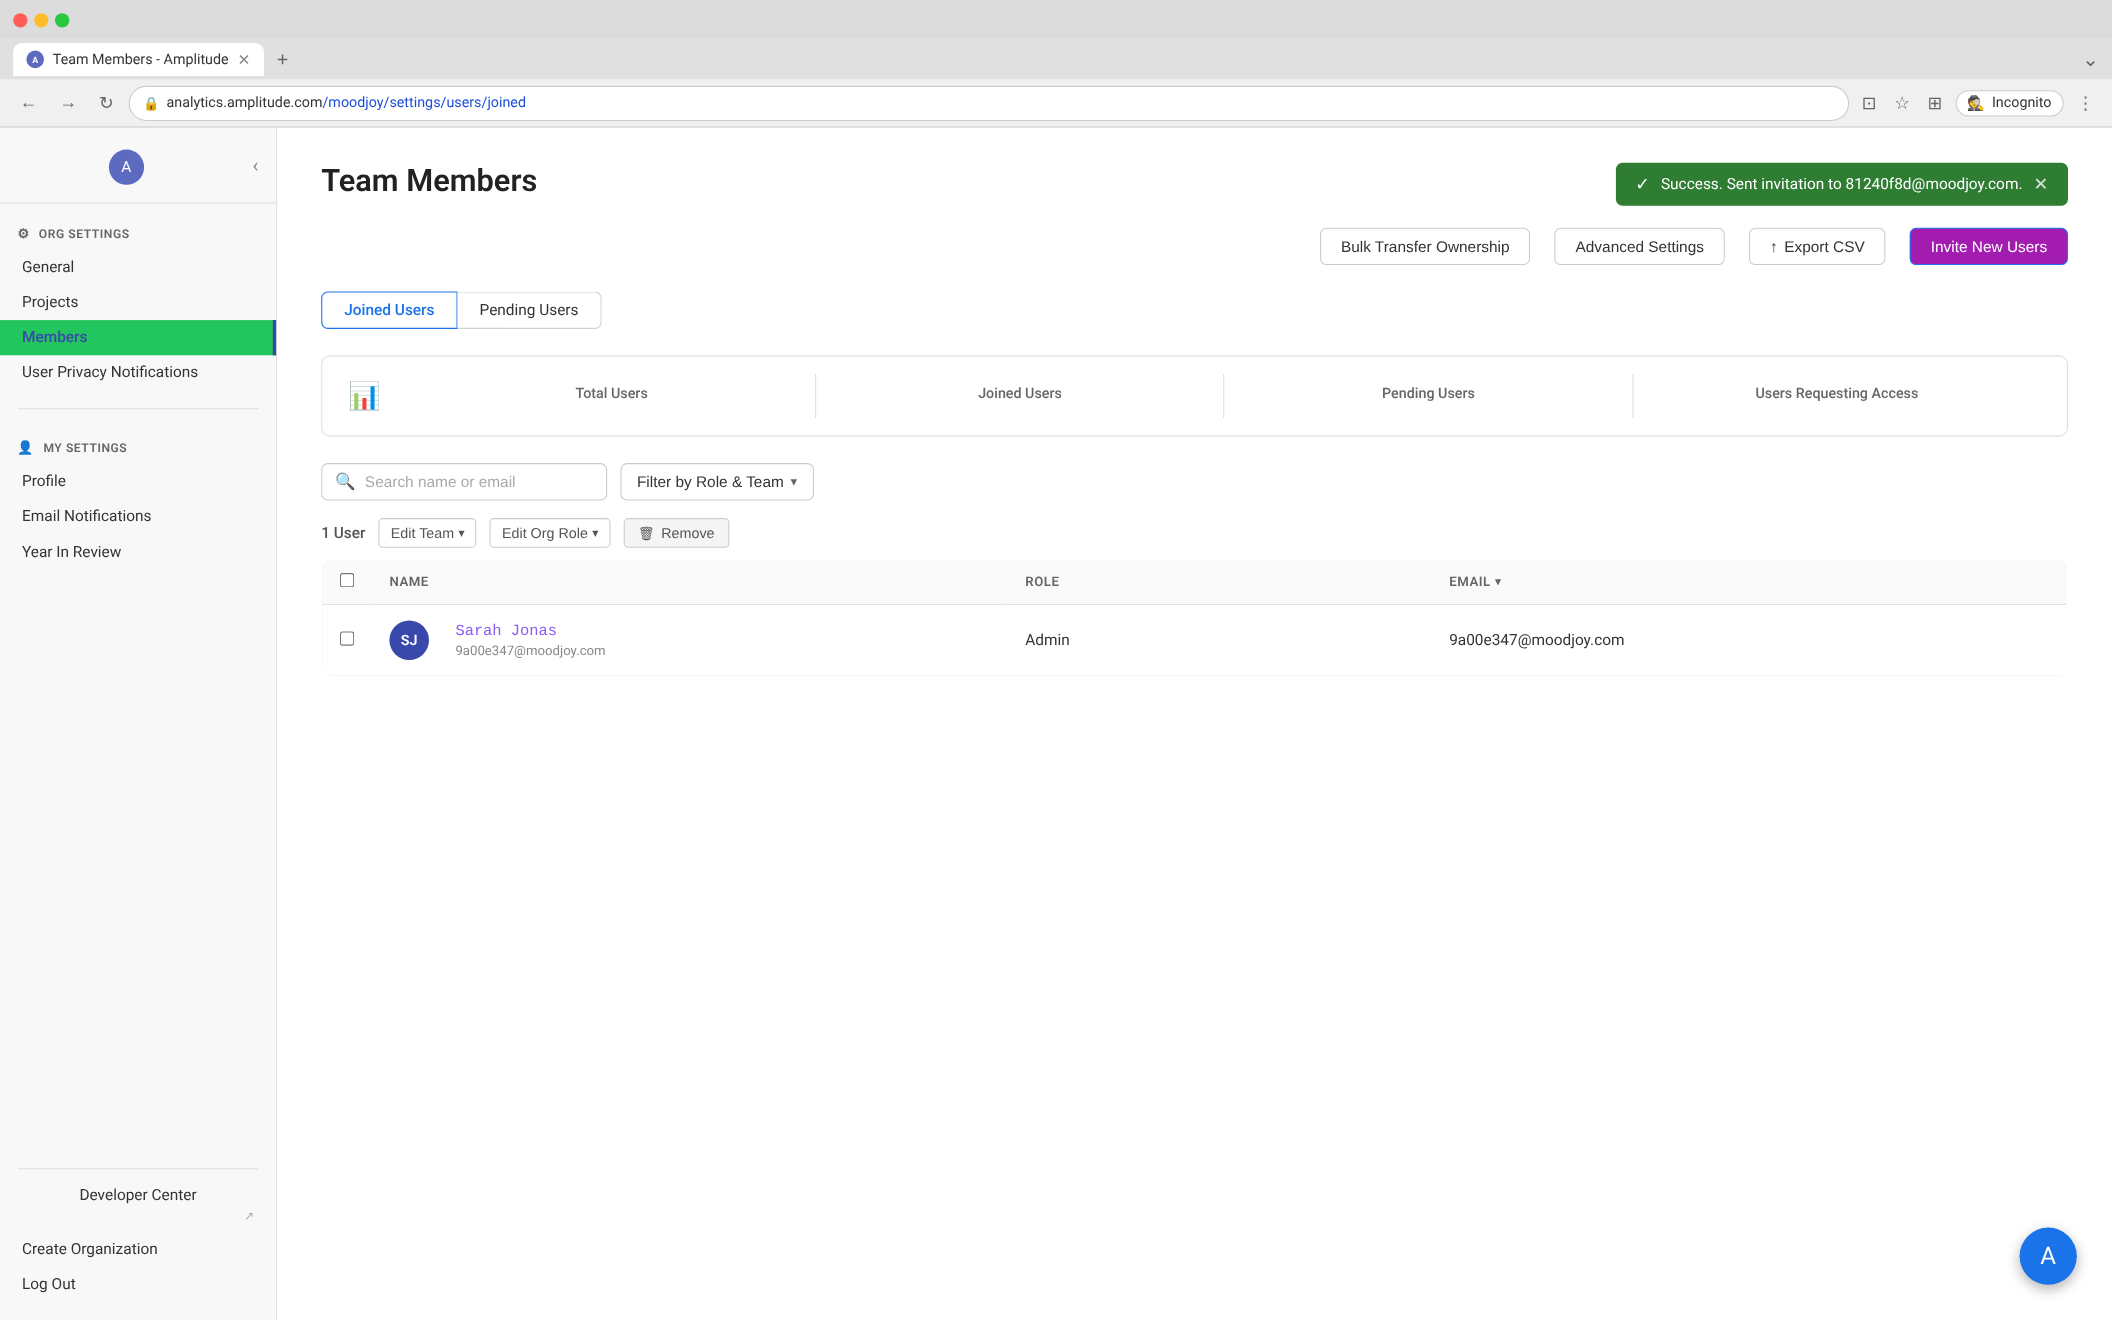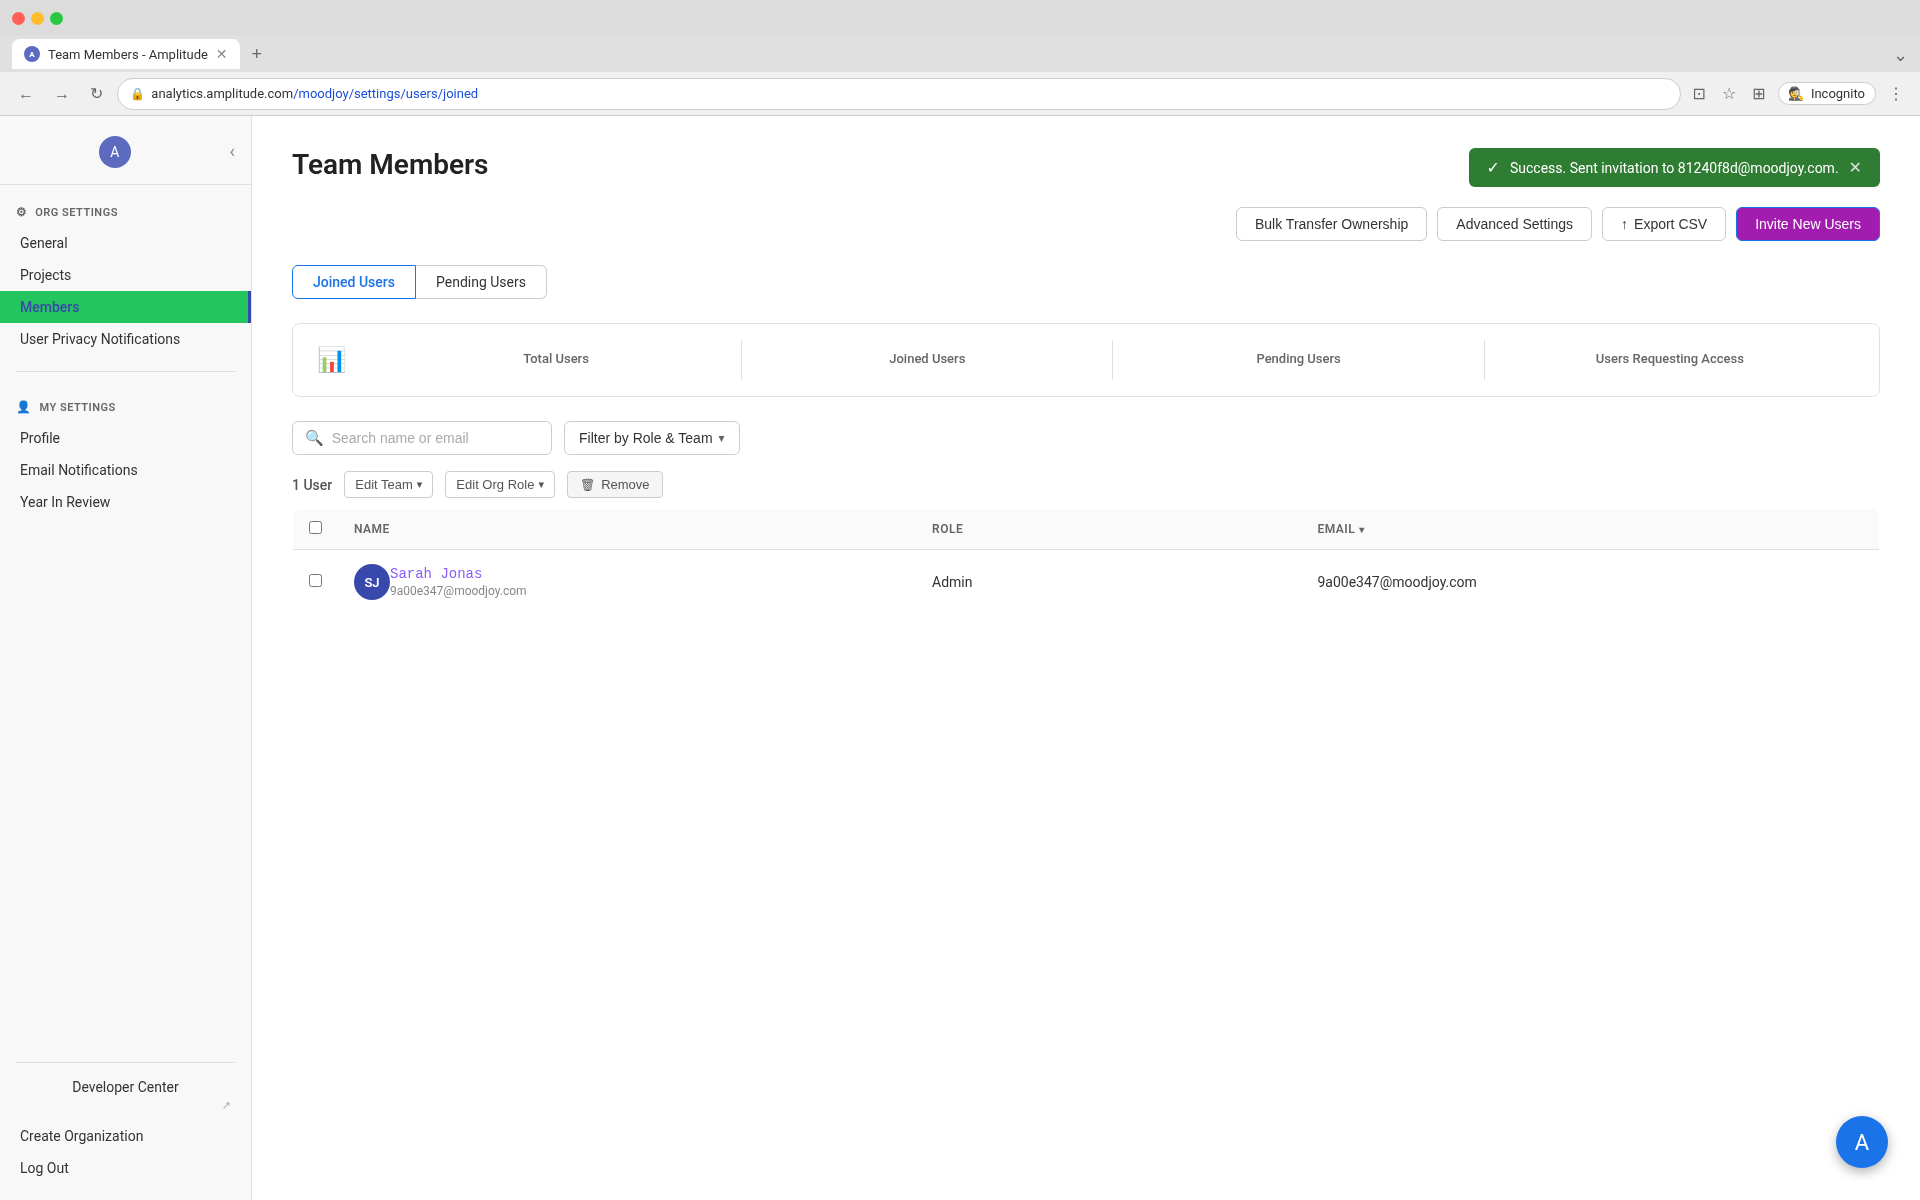--- a/index.html
+++ b/index.html
@@ -55,21 +55,21 @@
 
     .page-header { display: flex; align-items: flex-start; justify-content: space-between; margin-bottom: 24px; }
     .page-title { font-size: 28px; font-weight: 600; color: #222; }
 
     
     .success-banner { display: flex; align-items: center; gap: 10px; background: #2e7d32; color: white; padding: 10px 18px; border-radius: 6px; font-size: 14px; max-width: 420px; }
     .success-icon { font-size: 16px; }
     .success-close { margin-left: auto; cursor: pointer; font-size: 16px; opacity: 0.8; }
 
     
-    .action-buttons { display: flex; gap: 10px; align-items: flex-start; }
+    .action-buttons { display: flex; gap: 22px; align-items: flex-start; }
     .btn { padding: 8px 18px; border-radius: 6px; font-size: 14px; cursor: pointer; font-weight: 500; border: 1px solid; }
     .btn-outline { background: white; color: #333; border-color: #ccc; }
     .btn-primary { background: #a21caf; color: white; border-color: #1a73e8; }
     .btn-export { display: flex; align-items: center; gap: 6px; }
 
     
     .tabs { display: flex; gap: 0; margin-bottom: 24px; }
     .tab { padding: 8px 20px; font-size: 14px; cursor: pointer; border: 1px solid #ccc; color: #333; background: white; }
     .tab:first-child { border-radius: 6px 0 0 6px; }
     .tab:last-child { border-radius: 0 6px 6px 0; border-left: none; }
@@ -107,21 +107,21 @@
     .members-table tr:last-child td { border-bottom: none; }
 
     .th-checkbox { width: 40px; }
     .th-name { min-width: 300px; }
     .th-role { min-width: 200px; }
     .th-email { min-width: 300px; }
 
     .email-sort { display: flex; align-items: center; gap: 4px; cursor: pointer; }
     .sort-icon { font-size: 10px; color: #666; }
 
-    .user-cell { display: flex; align-items: center; gap: 0; }
+    .user-cell { display: flex; align-items: center; gap: 24px; }
     .user-avatar { width: 36px; height: 36px; border-radius: 50%; background: #3949ab; color: white; display: flex; align-items: center; justify-content: center; font-size: 13px; font-weight: 600; flex-shrink: 0; }
     .user-name { font-size: 14px; font-weight: 500; color: #8b5cf6; font-family: Liberation Mono, monospace; }
     .user-email-sub { font-size: 12px; color: #888; margin-top: 2px; }
 
     
     .fab { position: fixed; bottom: 32px; right: 32px; width: 52px; height: 52px; border-radius: 50%; background: #1a73e8; color: white; display: flex; align-items: center; justify-content: center; font-size: 22px; cursor: pointer; box-shadow: 0 4px 12px rgba(0,0,0,0.3); }
   </style>
 </head>
 <body>
 

